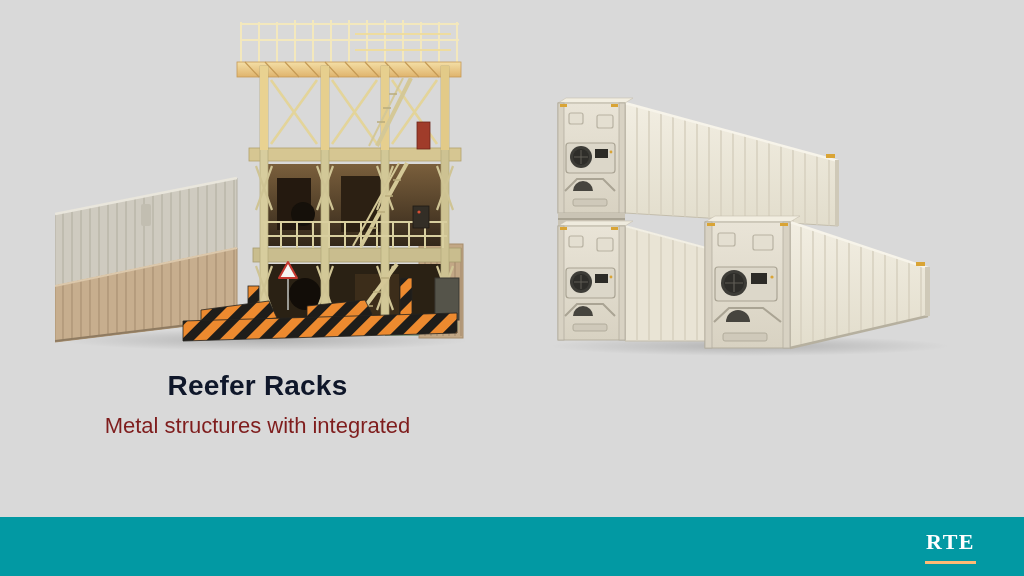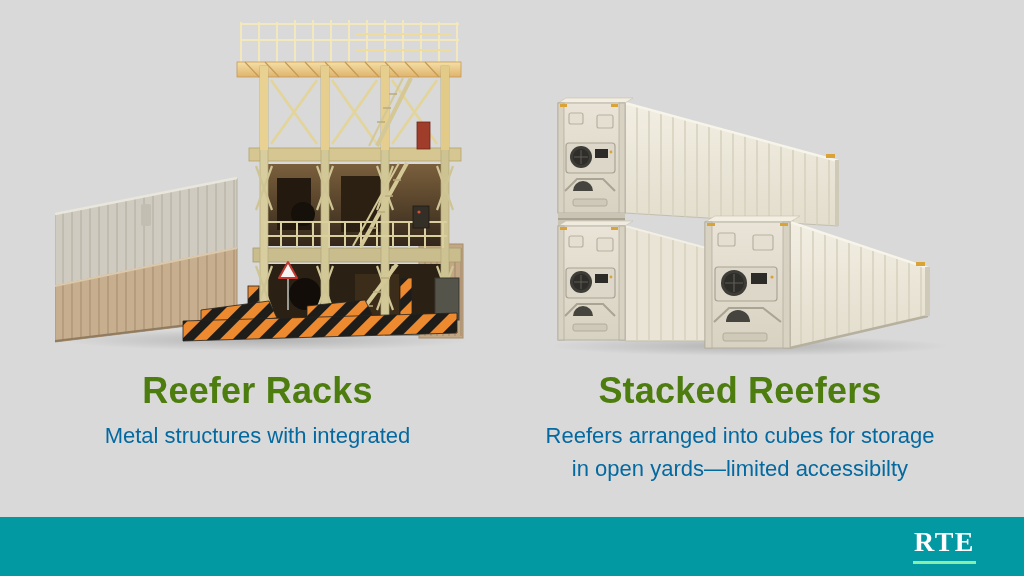--- a/index.html
+++ b/index.html
@@ -9,33 +9,33 @@
     font-family:"Liberation Sans",sans-serif;
   }
   .figure{position:absolute;margin:0;padding:0;}
   .figure svg{display:block;}
   .fig-left{left:55px;top:8px;width:410px;height:344px;}
   .fig-right{left:545px;top:95px;width:422px;height:262px;}
   .caption{position:absolute;text-align:center;}
   .caption-left{left:35px;top:370px;width:445px;}
   .caption-right{left:500px;top:370px;width:480px;}
   .caption h2{
-    margin:0 0 7px 0;font-size:36px;font-weight:700;color:#4d7c0f;
+    margin:0 0 7px 0;font-size:28px;font-weight:700;color:#0f172a;
     letter-spacing:0.2px;
   }
-  .caption p{margin:0;font-size:22px;line-height:33px;color:#0369a1;}
+  .caption p{margin:0;font-size:22px;line-height:33px;color:#7f1d1d;}
   .footer{
     position:absolute;left:0;bottom:0;width:1024px;height:59px;
     background:#0299A3;
   }
   .logo{
     position:absolute;right:48px;top:7px;
-    font-family:"Liberation Serif",serif;font-weight:700;font-size:28px;
+    font-family:"Liberation Serif",serif;font-weight:700;font-size:22px;
     color:#ffffff;letter-spacing:1.5px;
-    border-bottom:3px solid #86efac;padding:0 1px 1px 1px;line-height:36px;
+    border-bottom:3px solid #fdba74;padding:0 1px 1px 1px;line-height:36px;
     display:inline-block;
   }
 </style>
 </head>
 <body>
 
 <div class="slide">
 
   <figure class="figure fig-left">
     <svg viewBox="0 0 410 344" width="410" height="344" role="img" aria-label="reefer-rack-structure-photo">
@@ -300,22 +300,18 @@
           <rect x="235" y="128" width="8" height="3" fill="#d9a435"></rect>
       </g>
     </svg>
   </figure>
 
   <div class="caption caption-left">
     <h2>Reefer Racks</h2>
     <p><span>Metal structures with integrated</span><br></p>
   </div>
 
-  <div class="caption caption-right">
-    <h2>Stacked Reefers</h2>
-    <p><span>Reefers arranged into cubes for storage</span><br><span>in open yards—limited accessibilty</span></p>
-  </div>
 
   <footer class="footer">
     <span class="logo">RTE</span>
   </footer>
 
 </div>
 
 </body></html>

